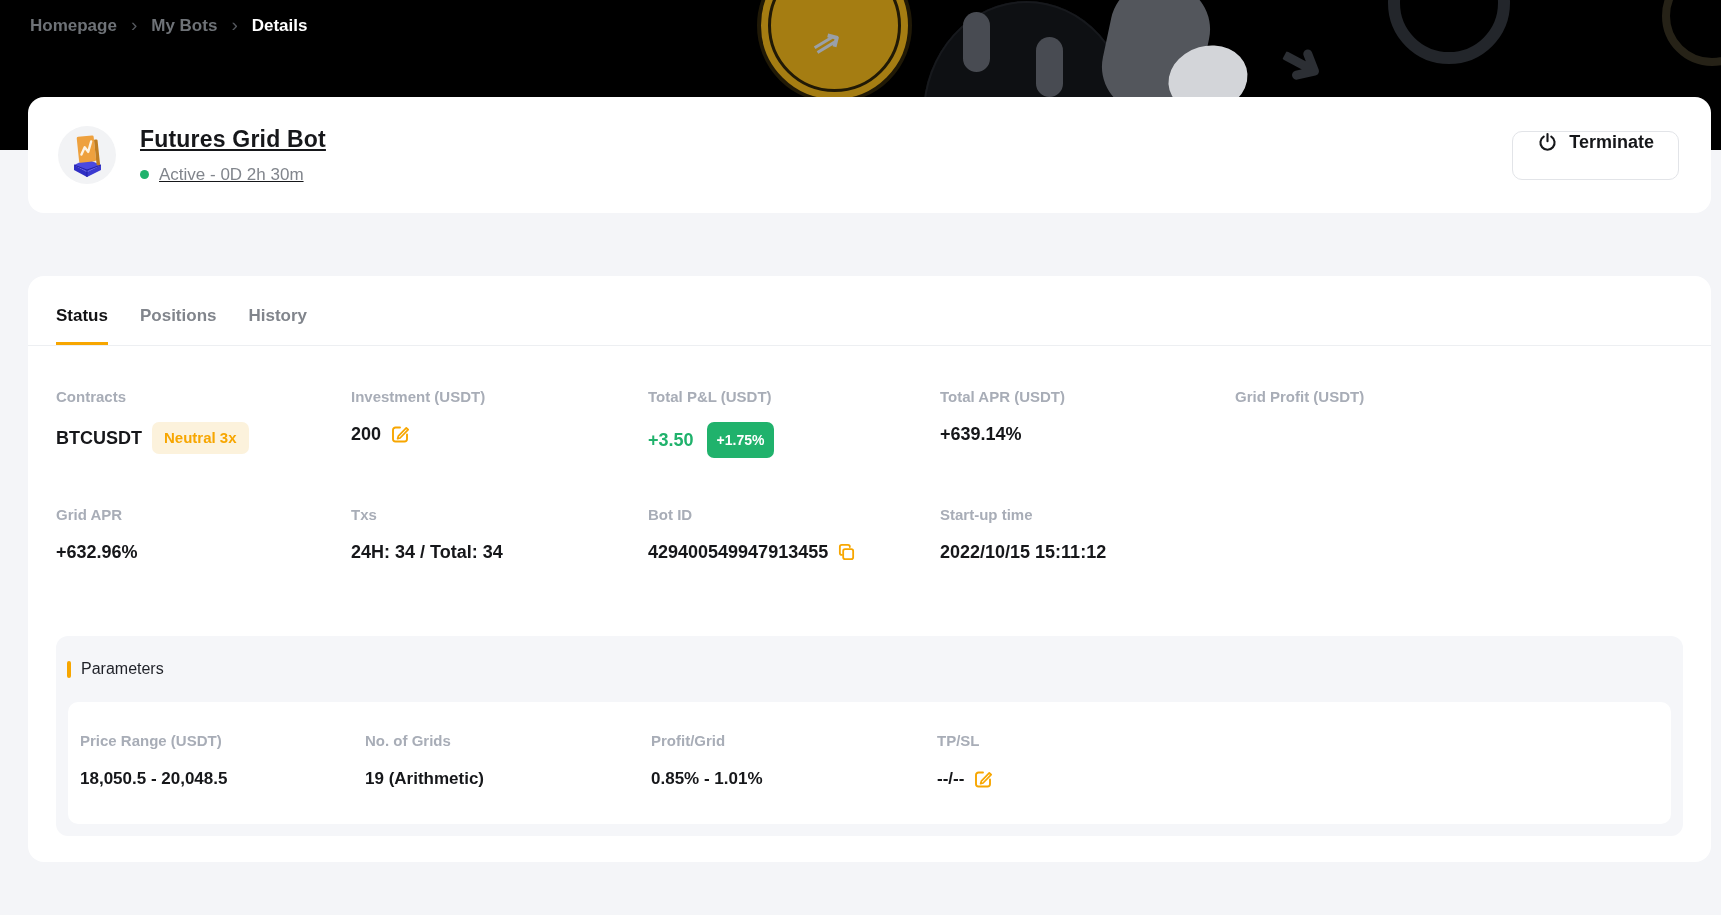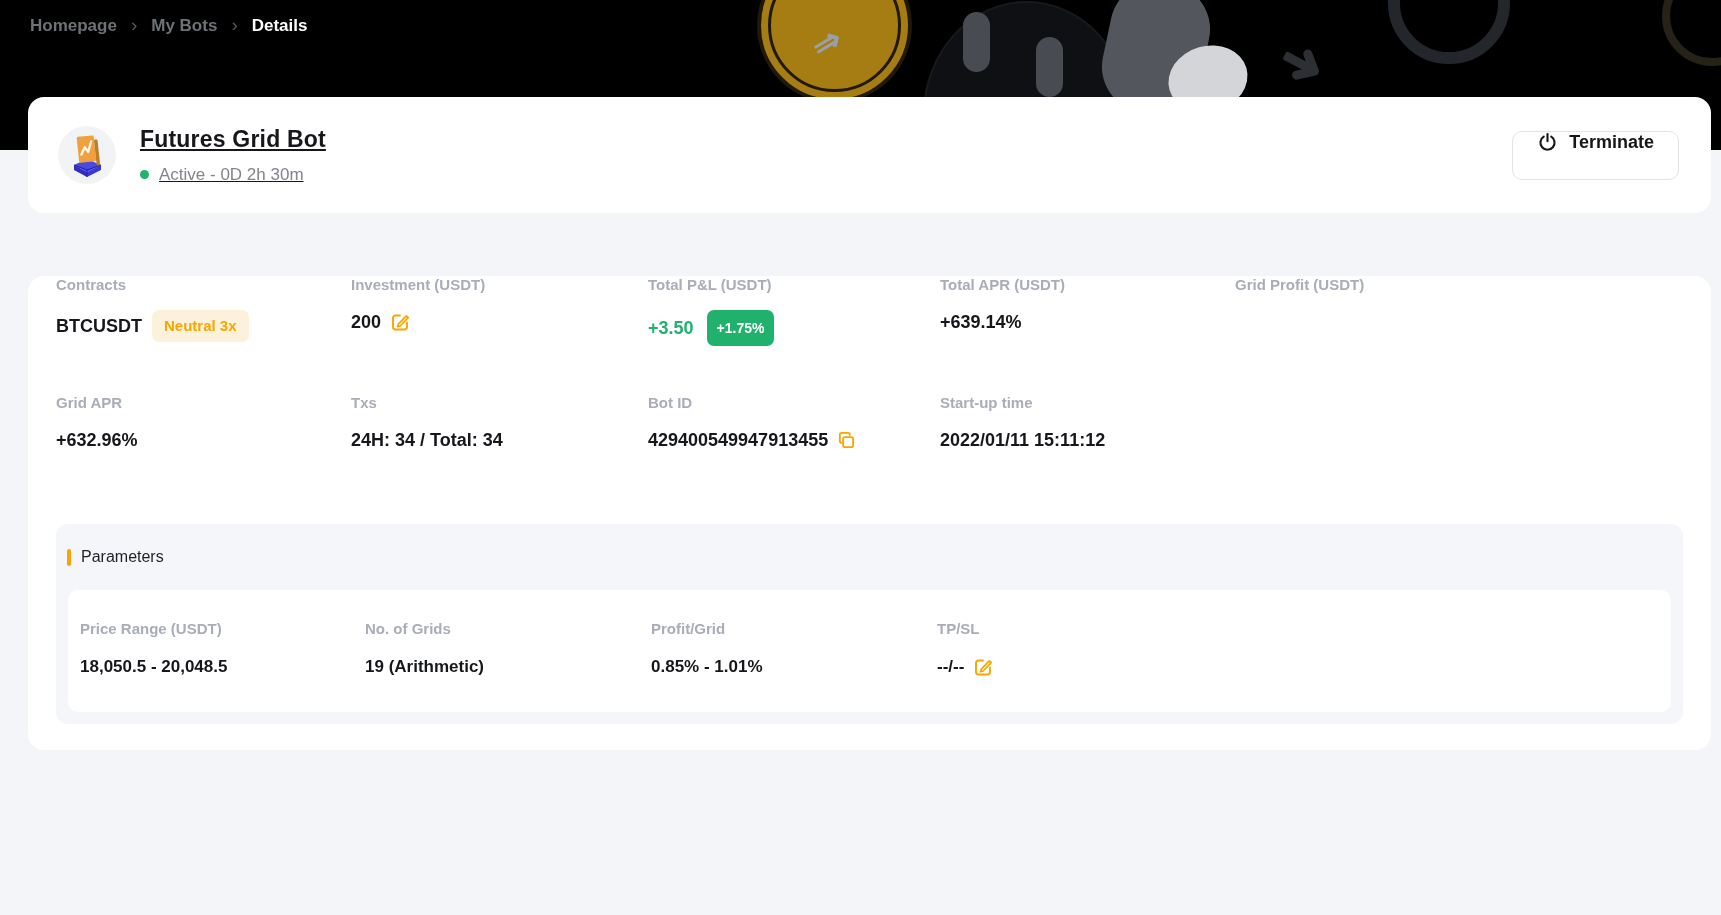--- a/index.html
+++ b/index.html
@@ -204,20 +204,25 @@
     <svg width="21" height="21" viewBox="0 0 24 24">
       <path d="M7.7 5.3a8.1 8.1 0 1 0 8.6 0" fill="none" stroke="#16171a" stroke-width="2.4" stroke-linecap="round"></path>
       <line x1="12" y1="2.2" x2="12" y2="10.6" stroke="#16171a" stroke-width="2.4" stroke-linecap="round"></line>
     </svg>
     <span>Terminate</span>
   </button>
 </div>
 
 <div class="card body-card">
 
+  <div class="tabs">
+    <div class="tab active">Status</div>
+    <div class="tab">Positions</div>
+    <div class="tab">History</div>
+  </div>
 
   <div class="stats">
 
     <div class="stat-cell">
       <div class="stat-label">Contracts</div>
       <div class="stat-value">
         <span>BTCUSDT</span>
         <span class="pair-badge">Neutral 3x</span>
       </div>
     </div>
@@ -270,21 +275,21 @@
           <svg width="19" height="19" viewBox="0 0 20 20">
             <rect x="6.5" y="6.5" width="10.5" height="10.5" rx="2" fill="none" stroke="#f7a600" stroke-width="1.9"></rect>
             <path d="M13.5 4.2V4a2 2 0 0 0-2-2H5a2 2 0 0 0-2 2v6.5a2 2 0 0 0 2 2h.2" fill="none" stroke="#f7a600" stroke-width="1.9" stroke-linecap="round"></path>
           </svg>
         </button>
       </div>
     </div>
     <div class="stat-cell">
       <div class="stat-label">Start-up time</div>
       <div class="stat-value">
-          <span>2022/01/11 15:11:12</span>
+          <span>2022/10/15 15:11:12</span>
         </div>
     </div>
     <div></div>
   </div>
 
   <div class="params-box">
     <div class="params-head">
       <div class="params-bar"></div>
       <div class="params-title">Parameters</div>
     </div>

